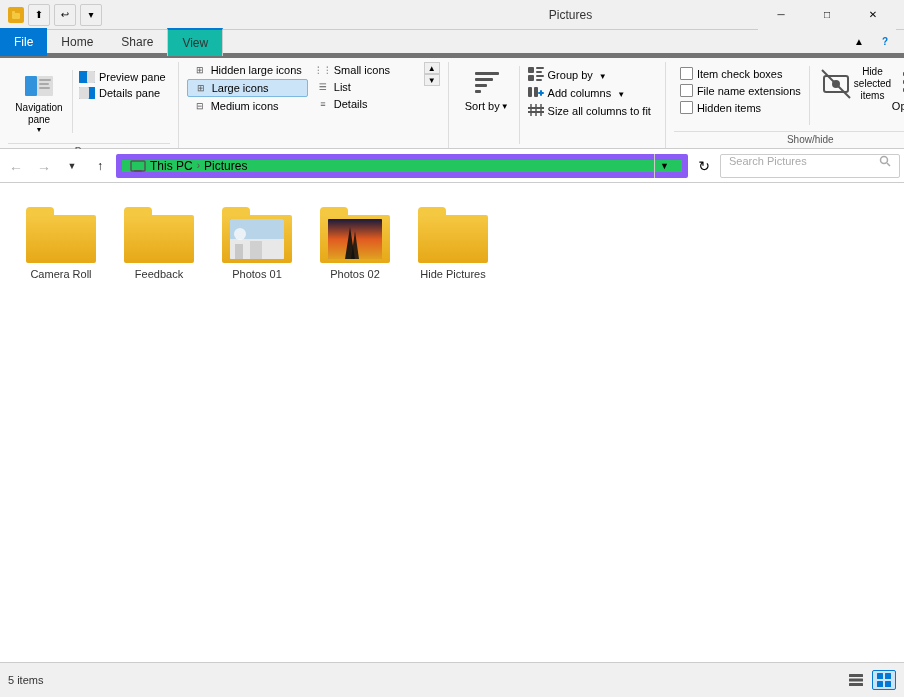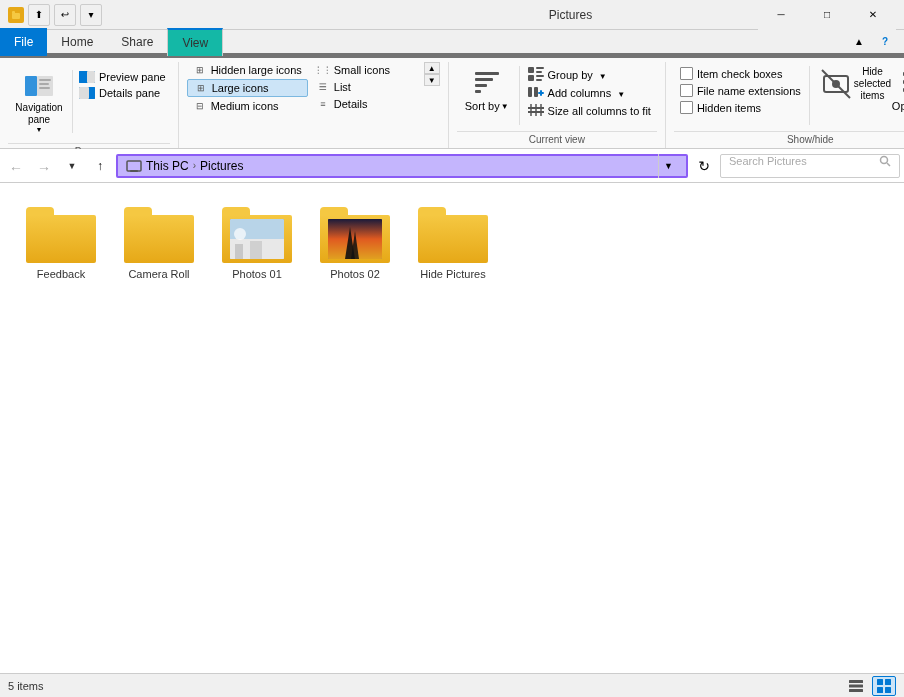--- a/index.html
+++ b/index.html
@@ -331,26 +331,26 @@
     .up-arrow {
       width: 24px; height: 24px;
       display: flex; align-items: center; justify-content: center;
       font-size: 12px;
       cursor: pointer;
       border-radius: 2px;
     }
     .addr-path {
       flex: 1;
       height: 24px;
-      border: 2px solid #8b5cf6;
+      border: 6px solid #8b5cf6;
       border-radius: 2px;
       display: flex;
       align-items: center;
       padding: 0 8px;
-      background: #c4b5fd;
+      background: #22c55e;
       font-size: 12px;
       cursor: pointer;
     }
     .addr-chevron {
       font-size: 10px;
       color: #555;
       margin: 0 4px;
     }
     .addr-dropdown {
       width: 20px; height: 24px;
@@ -450,21 +450,21 @@
       transform: translateX(-50%);
       width: 54px;
       height: 40px;
       background: #888;
       border-radius: 1px;
       overflow: hidden;
     }
 
     
     .status-bar {
-      height: 24px;
+      height: 35px;
       background: #f0f0f0;
       border-top: 1px solid #ccc;
       display: flex;
       align-items: center;
       padding: 0 8px;
       font-size: 11px;
       color: #333;
       justify-content: space-between;
     }
     .status-right {
@@ -664,21 +664,20 @@
                 <rect x="0" y="8" width="16" height="2" fill="#555"></rect>
                 <line x1="3" y1="1" x2="3" y2="13" stroke="#555" stroke-width="1.5"></line>
                 <line x1="8" y1="1" x2="8" y2="13" stroke="#555" stroke-width="1.5"></line>
                 <line x1="13" y1="1" x2="13" y2="13" stroke="#555" stroke-width="1.5"></line>
               </svg>
             </div>
             <span>Size all columns to fit</span>
           </div>
         </div>
       </div>
-      <div class="ribbon-group-label">Current view</div>
     </div>
 
     <div class="ribbon-group">
       <div class="ribbon-group-content">
         <div class="sh-col">
           <div class="sh-item">
             <div class="checkbox"></div>
             <span>Item check boxes</span>
           </div>
           <div class="sh-item">
@@ -749,29 +748,29 @@
   </div>
 </div>
 
 <div class="main-content" id="folder-list">
 <div class="folder-item">
 
       <div class="folder-icon">
         <div class="folder-tab"></div>
         <div class="folder-body"></div>
       </div>
-    <span class="folder-name">Feedback</span>
+    <span class="folder-name">Camera Roll</span>
   </div>
     <div class="folder-item">
 
       <div class="folder-icon">
         <div class="folder-tab"></div>
         <div class="folder-body"></div>
       </div>
-    <span class="folder-name">Camera Roll</span>
+    <span class="folder-name">Feedback</span>
   </div>
     <div class="folder-item">
 
       <div class="folder-icon">
         <div class="folder-tab"></div>
         <div class="folder-photo-body">
           <div class="photo-thumb" style="position:relative;">
             <svg width="54" height="40" viewBox="0 0 54 40" style="position:absolute;top:0;left:0;">
         <rect width="54" height="40" fill="#b8d4e8"></rect>
         <rect x="0" y="20" width="54" height="20" fill="#e8e8e8"></rect>

